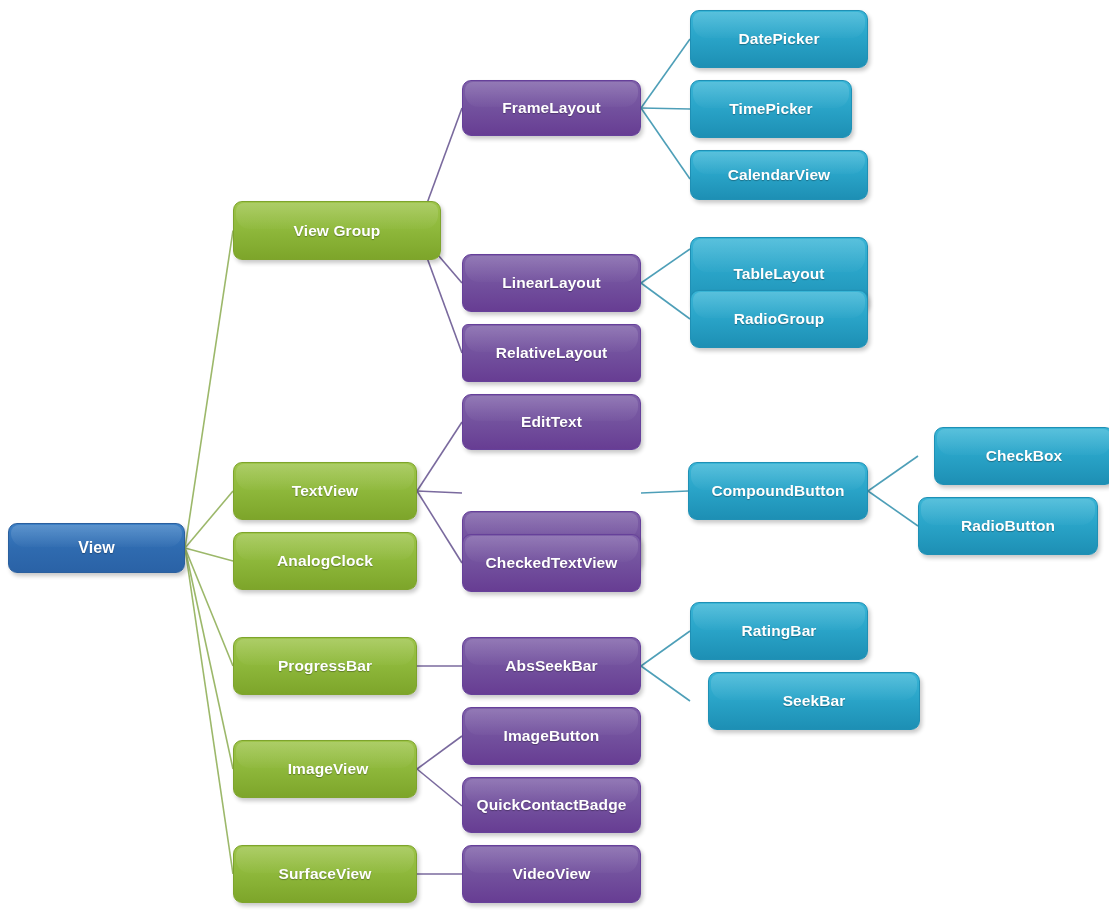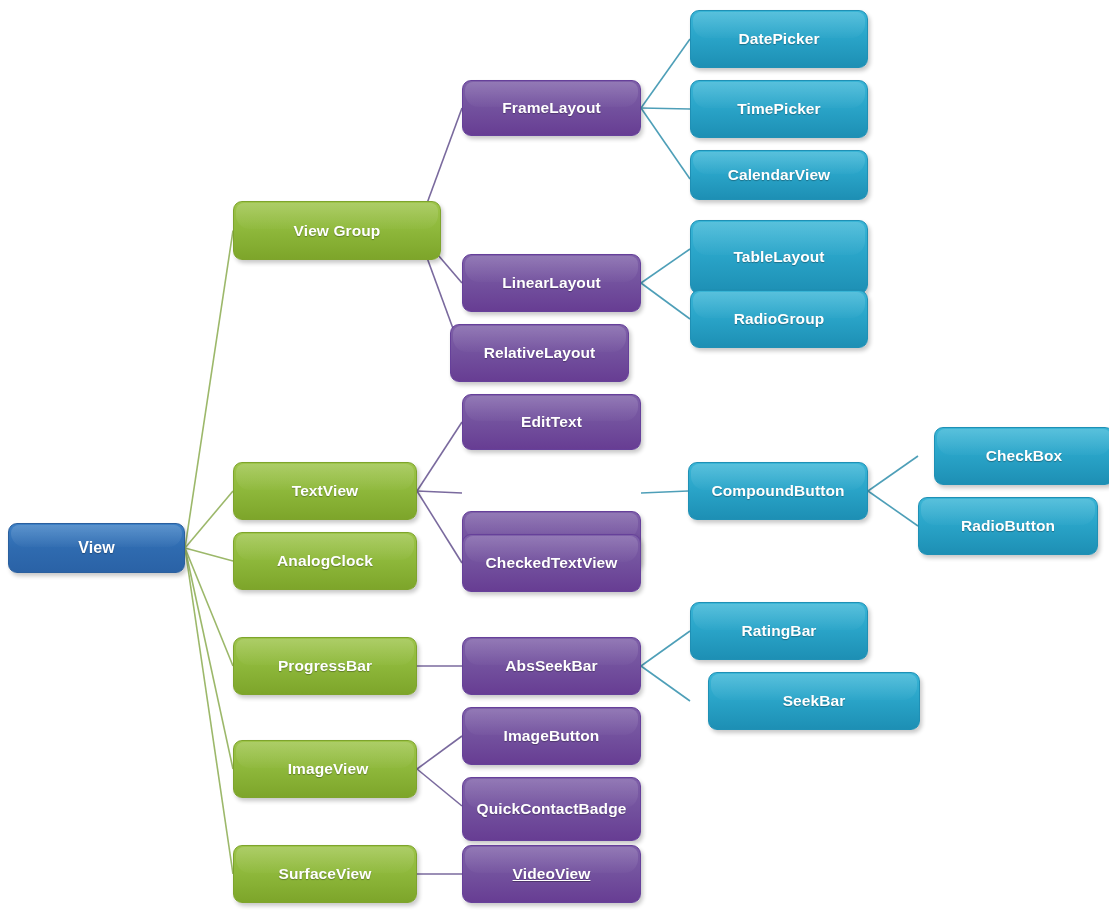--- a/index.html
+++ b/index.html
@@ -133,54 +133,54 @@
       </div>
       <div class="node n-green" style="left: 233px; top: 845px; width: 184px; height: 58px;">
         <span class="lbl">SurfaceView</span>
       </div>
       <div class="node n-purple" style="left: 462px; top: 80px; width: 179px; height: 56px;">
         <span class="lbl">FrameLayout</span>
       </div>
       <div class="node n-purple" style="left: 462px; top: 254px; width: 179px; height: 58px;">
         <span class="lbl">LinearLayout</span>
       </div>
-      <div class="node n-purple" style="left: 450px; top: 324px; width: 179px; height: 58px;">
+      <div class="node n-purple" style="left: 462px; top: 324px; width: 179px; height: 58px; border-radius: 6px;">
         <span class="lbl">RelativeLayout</span>
       </div>
       <div class="node n-purple" style="left: 462px; top: 394px; width: 179px; height: 56px;">
         <span class="lbl">EditText</span>
       </div>
       <div class="node n-purple" style="left: 462px; top: 464px; width: 179px; height: 58px; margin-top: 47px;">
         <span class="lbl">Button</span>
       </div>
       <div class="node n-purple" style="left: 462px; top: 534px; width: 179px; height: 58px;">
         <span class="lbl">CheckedTextView</span>
       </div>
       <div class="node n-purple" style="left: 462px; top: 637px; width: 179px; height: 58px; align-items: center;">
         <span class="lbl">AbsSeekBar</span>
       </div>
       <div class="node n-purple" style="left: 462px; top: 707px; width: 179px; height: 58px;">
         <span class="lbl">ImageButton</span>
       </div>
-      <div class="node n-purple" style="left: 462px; top: 777px; width: 179px; height: 64px;">
+      <div class="node n-purple" style="left: 462px; top: 777px; width: 179px; height: 56px;">
         <span class="lbl">QuickContactBadge</span>
       </div>
-      <div class="node n-purple" style="left: 462px; top: 845px; width: 179px; height: 58px; text-decoration: underline;">
+      <div class="node n-purple" style="left: 462px; top: 845px; width: 179px; height: 58px;">
         <span class="lbl">VideoView</span>
       </div>
       <div class="node n-cyan" style="left: 690px; top: 10px; width: 178px; height: 58px;">
         <span class="lbl">DatePicker</span>
       </div>
-      <div class="node n-cyan" style="left: 690px; top: 80px; width: 178px; height: 58px;">
+      <div class="node n-cyan" style="left: 690px; top: 80px; width: 162px; height: 58px;">
         <span class="lbl">TimePicker</span>
       </div>
       <div class="node n-cyan" style="left: 690px; top: 150px; width: 178px; height: 50px;">
         <span class="lbl">CalendarView</span>
       </div>
-      <div class="node n-cyan" style="left: 690px; top: 220px; width: 178px; height: 74px;">
+      <div class="node n-cyan" style="left: 690px; top: 237px; width: 178px; height: 74px;">
         <span class="lbl">TableLayout</span>
       </div>
       <div class="node n-cyan" style="left: 690px; top: 290px; width: 178px; height: 58px;">
         <span class="lbl">RadioGroup</span>
       </div>
       <div class="node n-cyan" style="left: 688px; top: 462px; width: 180px; height: 58px;">
         <span class="lbl">CompoundButton</span>
       </div>
       <div class="node n-cyan" style="left: 690px; top: 602px; width: 178px; height: 58px;">
         <span class="lbl">RatingBar</span>

